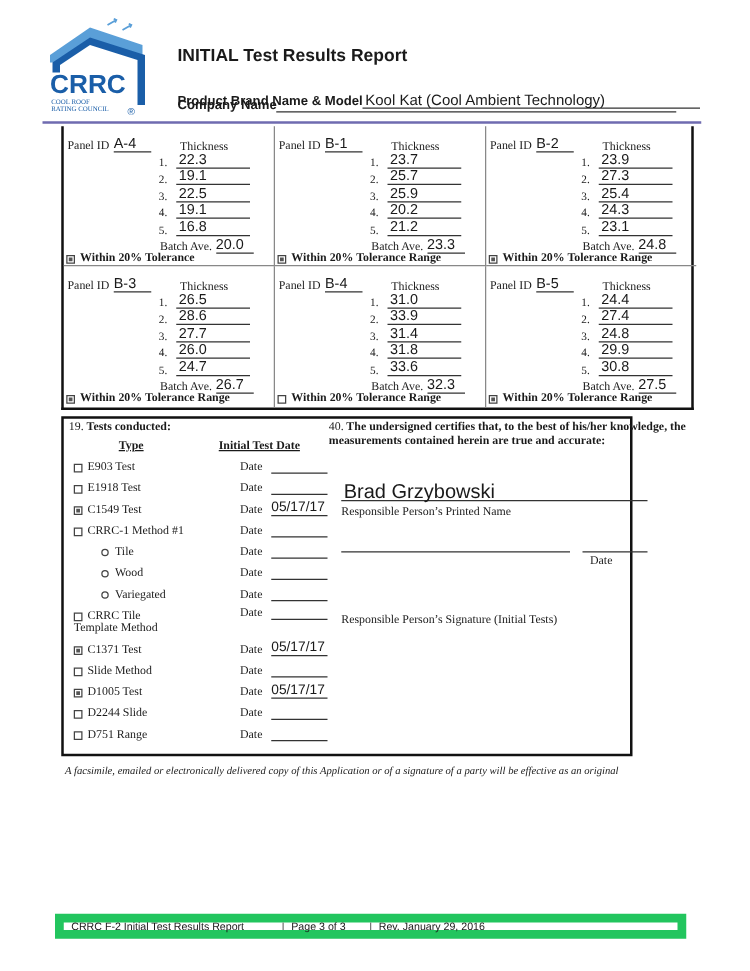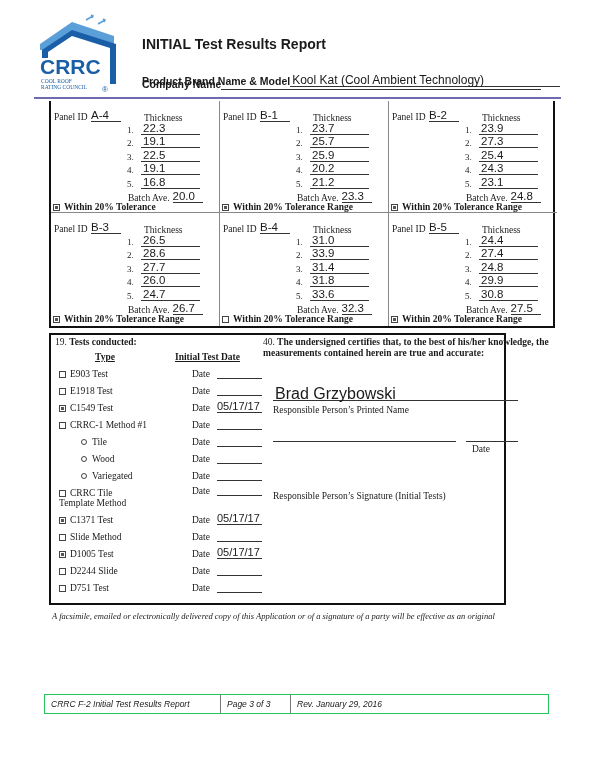--- a/index.html
+++ b/index.html
@@ -57,21 +57,21 @@
     .cert .pname { position: absolute; left: 10px; top: 48px; width: 245px; border-bottom: 1px solid #333; font-family: "Liberation Sans", sans-serif; font-size: 16px; padding-left: 2px; height: 16px; }
     .cert .pname-label { position: absolute; left: 10px; top: 68px; }
     .cert .sig-line { position: absolute; left: 10px; top: 104px; width: 183px; border-bottom: 1px solid #333; height: 1px; }
     .cert .date-line { position: absolute; left: 203px; top: 104px; width: 52px; border-bottom: 1px solid #333; height: 1px; }
     .cert .sig-label { position: absolute; left: 10px; top: 107px; margin-top: 47px; }
     .cert .date-label { position: absolute; left: 209px; top: 107px; }
 
     .facsimile { position: absolute; left: 52px; top: 611px; font-style: italic; font-size: 8.5px; }
 
     
-    .footer { position: absolute; left: 44px; top: 694px; width: 505px; height: 20px; border: 1px solid #22c55e; display: flex; font-family: "Liberation Sans", sans-serif; font-style: italic; font-size: 8.5px; }
+    .footer { position: absolute; left: 44px; top: 731px; width: 505px; height: 20px; border: 7px solid #22c55e; display: flex; font-family: "Liberation Sans", sans-serif; font-size: 8.5px; }
     .footer .cell { border-right: 1px solid #777; padding-left: 6px; display: flex; align-items: center; }
     .footer .cell:last-child { border-right: none; }
     .footer .c1 { width: 176px; }
     .footer .c2 { width: 70px; }
     .footer .c3 { width: 104px; }
     .footer .c4 { flex: 1; }
   </style>
 </head>
 <body>
 
@@ -415,21 +415,21 @@
       <div class="name ">
           <span class="cb "></span>
           <span>D2244 Slide</span>
         </div>
       <span class="dlabel">Date</span>
       <span class="dval"></span>
       </div>
       <div class="test-row" style="top: 246px;">
       <div class="name ">
           <span class="cb "></span>
-          <span>D751 Test</span>
+          <span>D751 Range</span>
         </div>
       <span class="dlabel">Date</span>
       <span class="dval"></span>
       </div>
     </div>
 
   <div class="cert">
     <div class="stmt">
       <span class="num">40.</span>
       <span>The undersigned certifies that, to the best of his/her knowledge, the measurements contained herein are true and accurate:</span>

